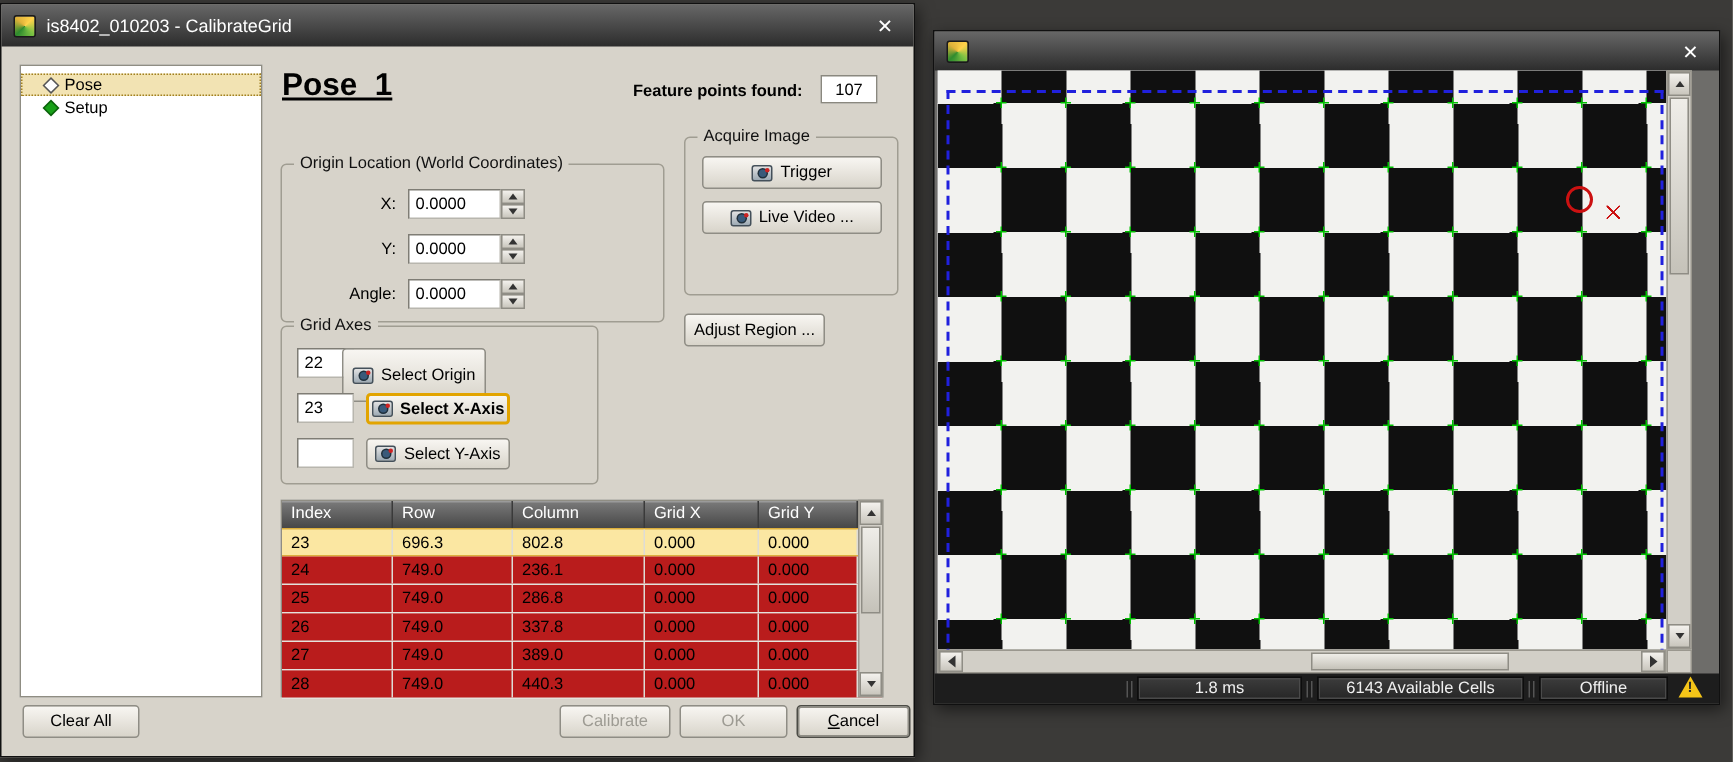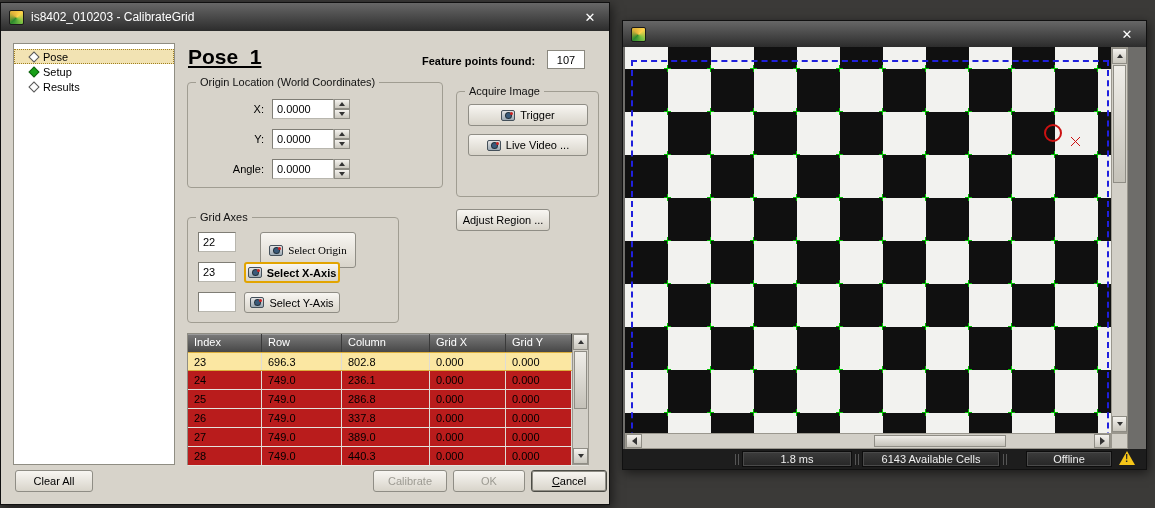--- a/index.html
+++ b/index.html
@@ -134,31 +134,27 @@
 
   <div class="tree-panel">
     <div class="tree-item selected">
       <span class="diamond hollow"></span>
       <span>Pose</span>
     </div>
     <div class="tree-item">
       <span class="diamond filled"></span>
       <span>Setup</span>
     </div>
-    <div class="tree-item">
-      <span class="diamond hollow"></span>
-      <span>Results</span>
-    </div>
   </div>
 
   <div class="pose-heading">Pose  1</div>
   <div class="fp-label">Feature points found:</div>
   <div class="fp-value">107</div>
 
-  <div class="groupbox" style="left:186px; top:79px; width:256px; height:106px;">
+  <div class="groupbox" style="left:186px; top:106px; width:256px; height:106px;">
     <span class="gb-title">Origin Location (World Coordinates)</span>
     <div class="field-row" style="left:8px; top:16px;">
       <span class="field-label">X:</span>
       <input class="textbox spin-value" value="0.0000" style="">
       <div class="spin-btns">
         <div class="spin-btn">
             <i class="tri tri-up"></i>
           </div>
         <div class="spin-btn">
             <i class="tri tri-down"></i>
@@ -203,21 +199,21 @@
     </div>
   </div>
 
   <div class="btn" style="left:455px; top:206px; width:94px; height:22px;">
     <span class="btn-label">Adjust Region ...</span>
   </div>
 
   <div class="groupbox" style="left:186px; top:214px; width:212px; height:106px;">
     <span class="gb-title">Grid Axes</span>
     <input class="textbox" style="position: absolute; left: 10px; top: 14px; width: 38px; height: 20px;" value="22">
-    <div class="btn" style="left:72px; top:14px; width:96px; height:36px;font-family:Liberation Serif, serif;">
+    <div class="btn" style="left:40px; top:14px; width:96px; height:36px;">
       <span class="cam-icon"></span>
       <span class="btn-label">Select Origin</span>
     </div>
     <input class="textbox" style="position: absolute; left: 10px; top: 44px; width: 38px; height: 20px;" value="23">
     <div class="btn axis-active" style="left:56px; top:44px; width:96px; height:21px;">
       <span class="cam-icon"></span>
       <span class="btn-label">Select X-Axis</span>
     </div>
     <input class="textbox" style="position: absolute; left: 10px; top: 74px; width: 38px; height: 20px;" value="">
     <div class="btn" style="left:56px; top:74px; width:96px; height:21px;">
@@ -436,16 +432,16 @@
       </div>
   </div>
   <div class="sb-track" style="left:488px; top:412px; width:17px; height:16px;"></div>
 
   <div class="status-bar">
     <span class="status-sep"></span>
     <span class="status-seg" style="width:110px;">1.8 ms</span>
     <span class="status-sep"></span>
     <span class="status-seg" style="width:138px;">6143 Available Cells</span>
     <span class="status-sep"></span>
-    <span class="status-seg" style="width:86px;margin-left:16px;">Offline</span>
+    <span class="status-seg" style="width:86px;">Offline</span>
     <span class="warn-icon"></span>
   </div>
 </div>
 
 </body></html>

